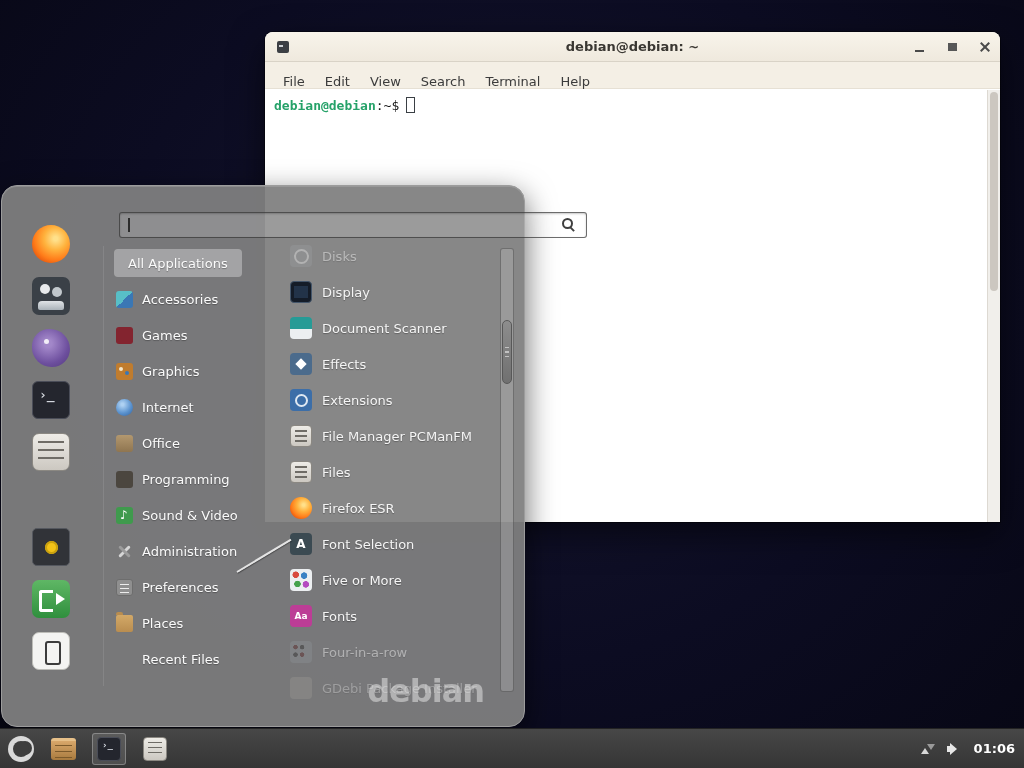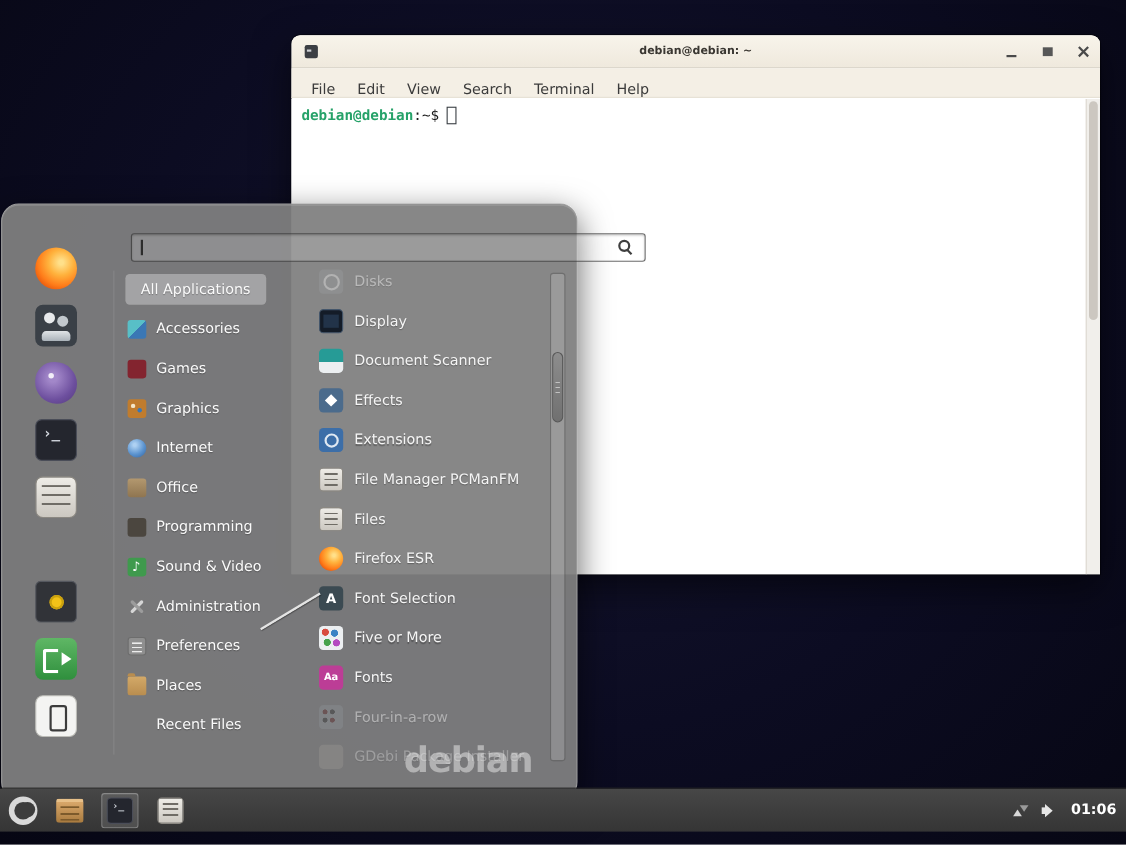--- a/index.html
+++ b/index.html
@@ -11,21 +11,21 @@
   
   .terminal-window { position:absolute; left:265px; top:32px; width:735px; height:490px;
     background:#ffffff; border-radius:8px 8px 0 0;
     box-shadow:0 0 0 1px rgba(0,0,0,.4), 0 12px 34px rgba(0,0,0,.55); }
   .titlebar { position:relative; height:30px; border-radius:8px 8px 0 0;
     background:linear-gradient(#f8f4eb,#efe9dd); border-bottom:1px solid #d9d3c7; }
   .term-win-icon { position:absolute; left:12px; top:9px; width:12px; height:12px;
     background:#3c3f44; border-radius:2px; }
   .term-win-icon::after { content:""; position:absolute; left:2px; top:4px; width:4px; height:2px; background:#cfd2d6; }
   .term-title { position:absolute; left:0; right:0; top:0; height:30px; line-height:30px;
-    text-align:center; font-size:10px; font-weight:bold; color:#3a3732; }
+    text-align:center; font-size:13px; font-weight:bold; color:#3a3732; }
   .win-controls { position:absolute; right:8px; top:0; height:30px; display:flex; align-items:center; gap:19px; }
   .win-btn { width:14px; height:14px; display:flex; align-items:center; justify-content:center; cursor:default; }
   .glyph-min { width:9px; height:2px; background:#4a4a4a; margin-top:7px; }
   .glyph-max { width:9px; height:8px; background:#575757; }
   .glyph-close { position:relative; width:10px; height:10px; }
   .glyph-close::before,.glyph-close::after { content:""; position:absolute; left:4px; top:-1px; width:2px; height:12px; background:#4a4a4a; }
   .glyph-close::before { transform:rotate(45deg); } .glyph-close::after { transform:rotate(-45deg); }
   .menubar { height:27px; background:#f4efe5; border-bottom:1px solid #e6e0d4; display:flex; align-items:center; padding-left:8px; }
   .menubar-item { font-size:13px; color:#3b3b3b; padding:0 10px; line-height:27px;margin-top:12px; }
   .term-content { position:absolute; left:0; top:58px; right:13px; bottom:0;
@@ -167,21 +167,21 @@
       radial-gradient(circle at 25% 62%, #333 0 2px, transparent 2.5px),
       radial-gradient(circle at 55% 62%, #5c2a2a 0 2px, transparent 2.5px); }
   .gdebi-icon { background:#a5a29c; }
 
   
   .pointer-line { position:absolute; left:237px; top:571px; width:63px; height:2px;
     background:rgba(240,240,240,.9); transform:rotate(-31deg); transform-origin:0 50%;
     box-shadow:0 1px 1px rgba(0,0,0,.4); }
 
   
-  .taskbar { position:absolute; left:0; right:0; bottom:12px; height:40px;
+  .taskbar { position:absolute; left:0; right:0; bottom:0; height:40px;
     background:linear-gradient(#474747,#353535); border-top:1px solid #232323;
     display:flex; align-items:center; }
   .menu-button { width:42px; height:40px; display:flex; align-items:center; justify-content:center; }
   .cinnamon-logo { position:relative; width:26px; height:26px; border-radius:50%;
     background:#d9d9d9; }
   .cinnamon-logo::after { content:""; position:absolute; left:5px; top:5px; width:16px; height:16px;
     border-radius:50%; background:#3d3d3d; box-shadow:4px -1px 0 -1px #3d3d3d; }
   .task-launcher, .task-window { width:34px; height:32px; margin-right:12px; border-radius:3px;
     display:flex; align-items:center; justify-content:center; }
   .task-launcher { margin-left:4px; }

